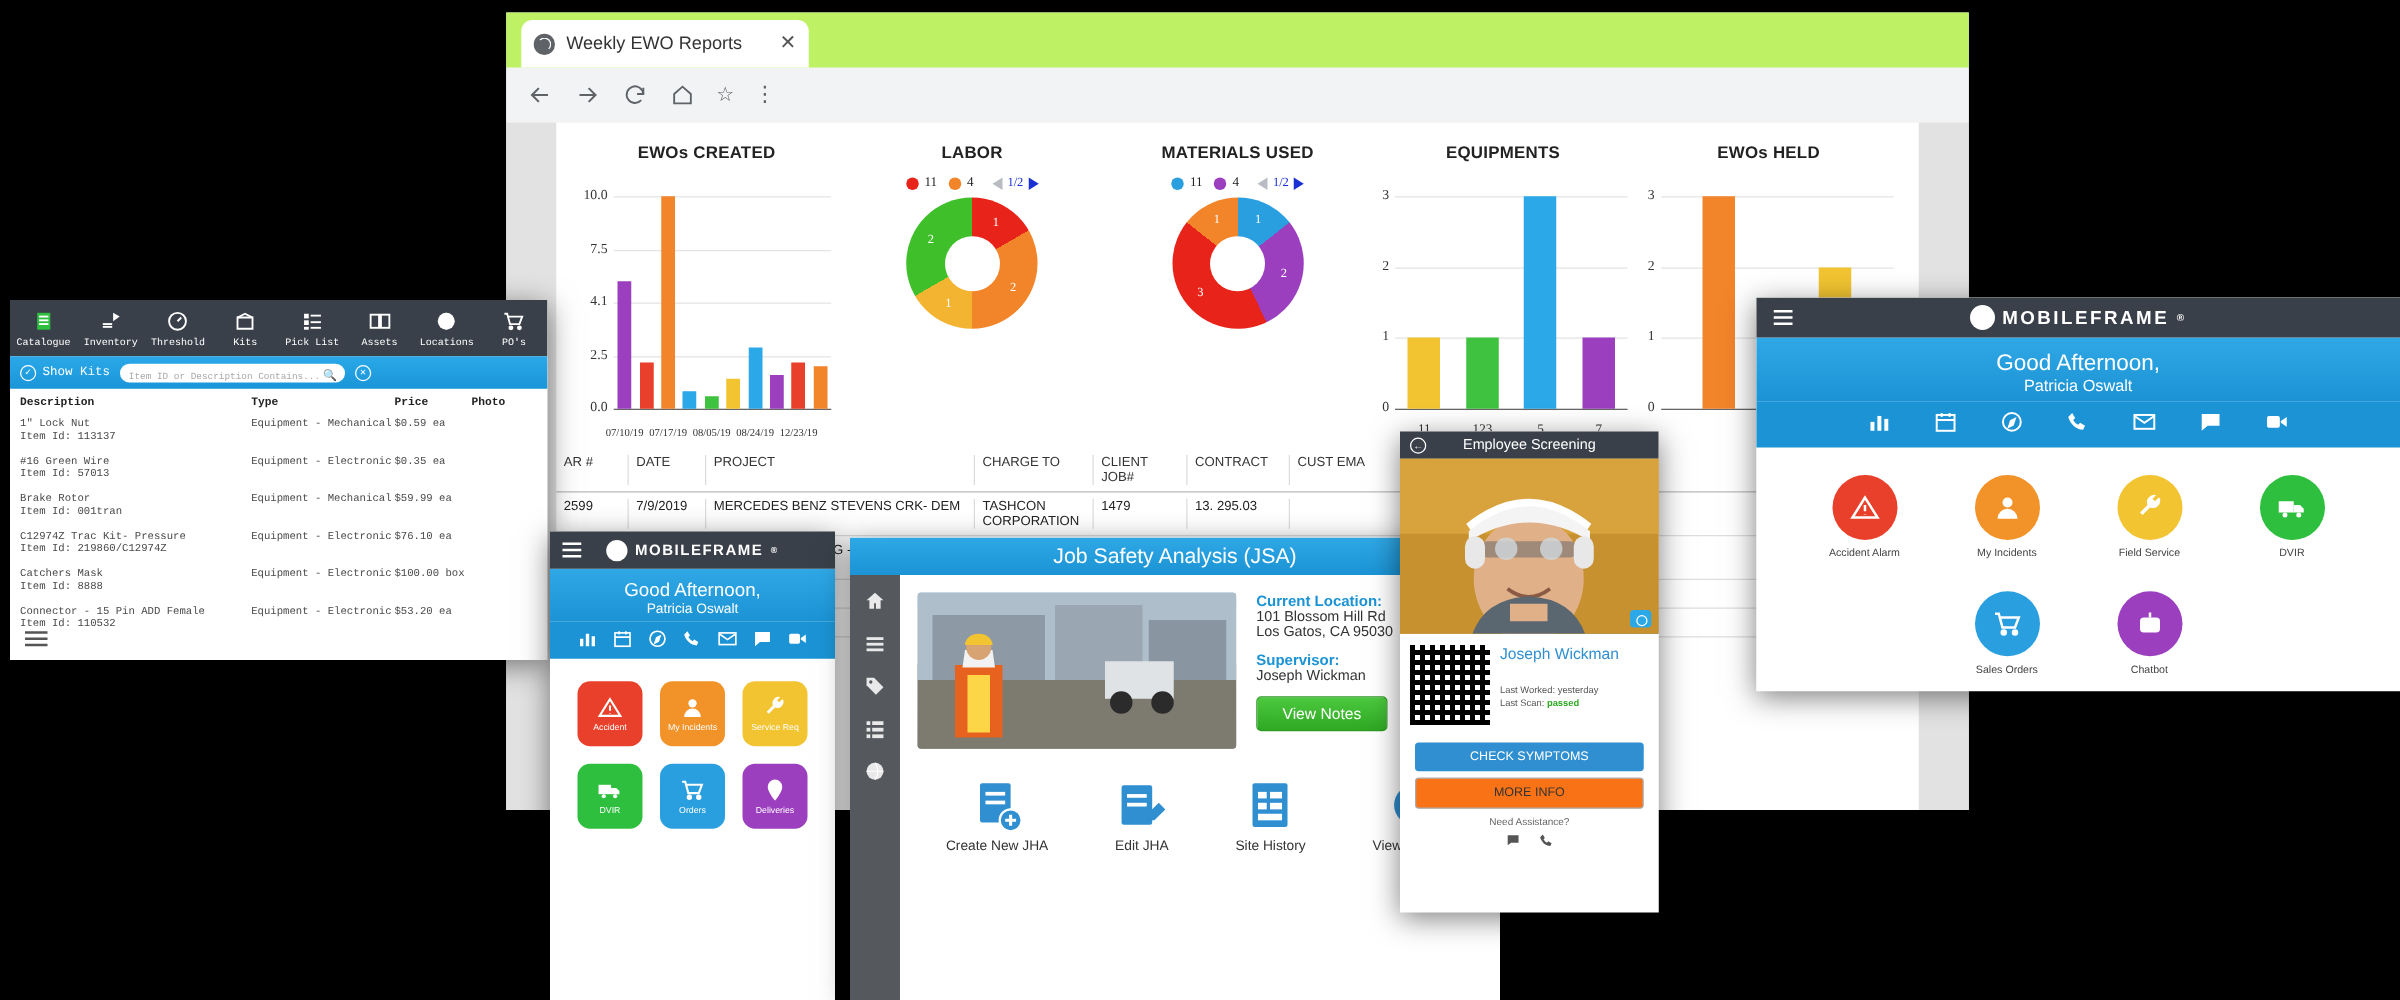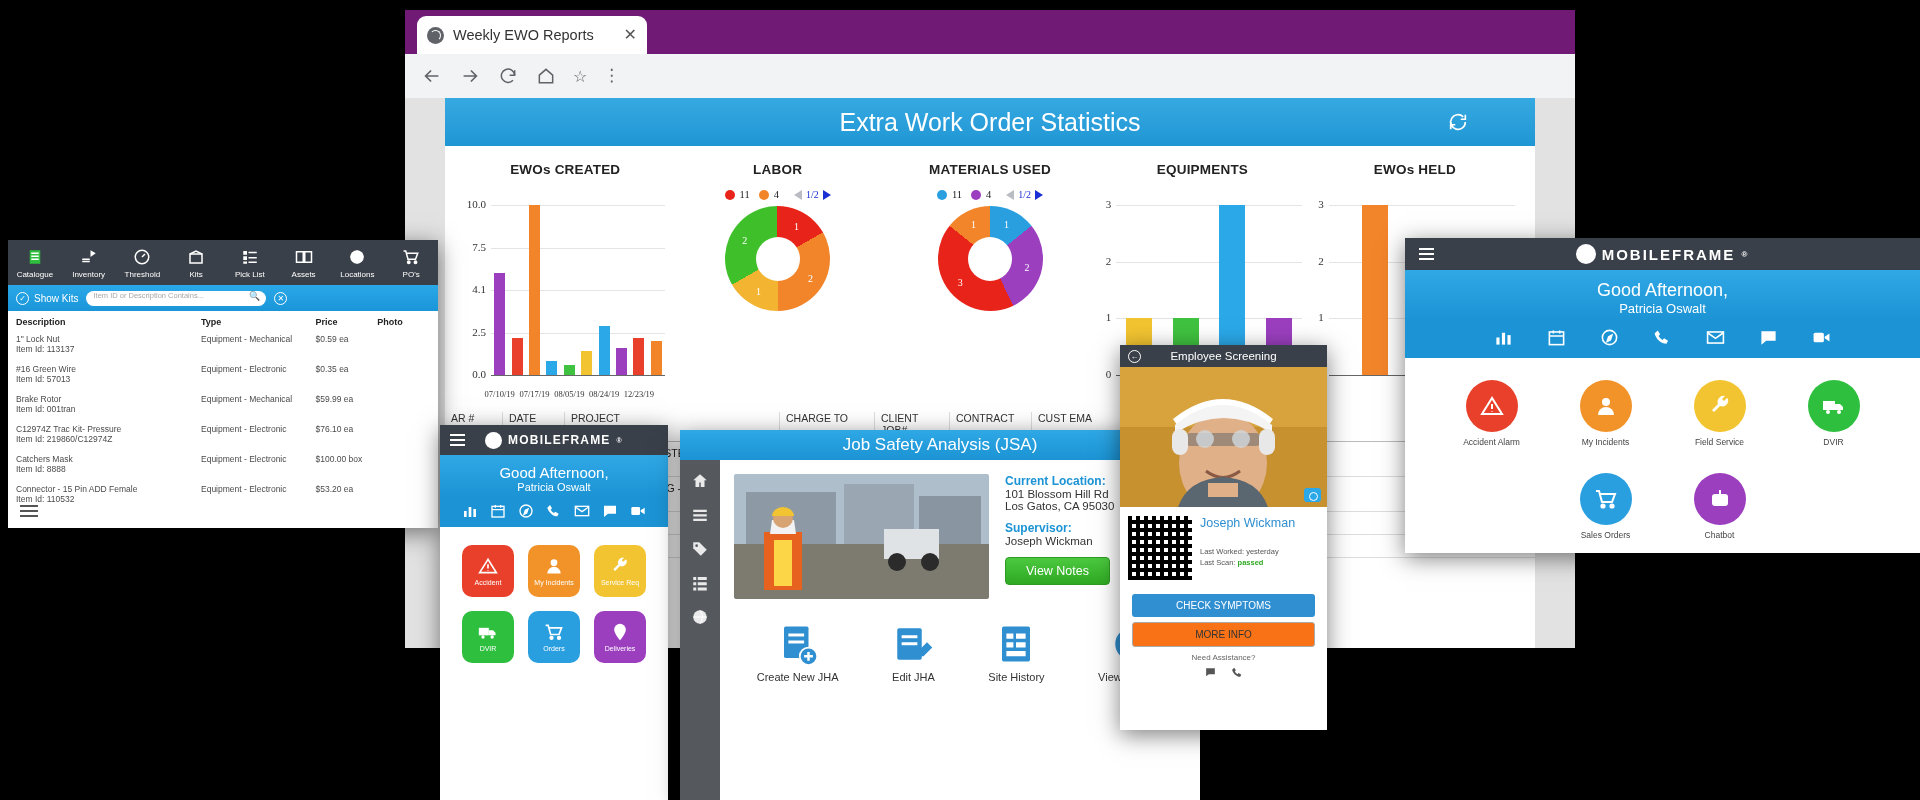--- a/index.html
+++ b/index.html
@@ -7,21 +7,21 @@
     width: 1920px; height: 800px;
     background: #000;
     font-family: "Liberation Sans", sans-serif;
     overflow: hidden;
   }
   #stage { position: relative; width: 1920px; height: 800px; background:#000; }
 
   
   .browser { position:absolute; left:405px; top:10px; width:1170px; height:638px;
              background:#fff; box-shadow:0 6px 26px rgba(0,0,0,.55); }
-  .br-tabstrip { height:44px; background:#701a75; position:relative; }
+  .br-tabstrip { height:44px; background:#bef264; position:relative; }
   .br-tab { position:absolute; left:12px; top:6px; width:230px; height:38px;
             background:#fff; border-radius:9px 9px 0 0; display:flex; align-items:center;
             padding:0 10px; gap:9px; }
   .br-tab-title { font-size:14.5px; color:#333; flex:1; white-space:nowrap; overflow:hidden; }
   .br-tab-close { font-size:16px; color:#555; cursor:pointer; line-height:1; }
   .globe { width:17px; height:17px; border-radius:50%; background:#5f6368; position:relative; flex:none;}
   .globe::after{content:"";position:absolute;inset:3px;border-radius:50%;border:1.6px solid #fff;
     border-left-color:transparent;border-bottom-color:transparent;}
   .br-urlbar { height:44px; background:#f1f3f4; display:flex; align-items:center; padding:0 16px; gap:16px; }
   .nav-ico { width:22px; height:22px; color:#5f6368; flex:none; display:flex; align-items:center; justify-content:center; }
@@ -73,31 +73,31 @@
   
   .dtable { margin-top:8px; font-size:10.5px; color:#222; }
   .dtr { display:flex; border-bottom:1px solid #ddd; padding:5px 0; }
   .dtr.head { font-weight:400; color:#333; border-bottom:1px solid #bbb; font-size:10.5px; }
   .dtd { padding:0 6px; border-right:1px solid #ddd; }
   .c1{width:58px;} .c2{width:62px;} .c3{width:215px;} .c4{width:95px;}
   .c5{width:75px;} .c6{width:82px;} .c7{width:95px;}
 
   
   .inv { position:absolute; left:8px; top:240px; width:430px; height:288px;
-         background:#fff; box-shadow:0 5px 22px rgba(0,0,0,.5); overflow:hidden; }
+         background:#fff; box-shadow:0 5px 22px rgba(0,0,0,.5); overflow:hidden;font-family:Liberation Mono, monospace; }
   .inv-nav { height:45px; background:#3a4049; display:flex; }
   .inv-nav-item { flex:1; display:flex; flex-direction:column; align-items:center; justify-content:center;
                   color:#fff; font-size:8px; gap:3px; }
   .inv-ico { width:20px; height:20px; display:flex; align-items:center; justify-content:center; }
   .inv-search { height:26px; background:linear-gradient(180deg,#2aa8e8,#1a96d8); display:flex; align-items:center;
                 padding:0 8px; gap:8px; }
   .showkits { color:#fff; font-size:10px; display:flex; align-items:center; gap:5px; }
   .circ { width:13px;height:13px;border:1.4px solid #fff;border-radius:50%;display:flex;align-items:center;
           justify-content:center;font-size:8px;color:#fff;}
-  .inv-input { flex:0 0 180px; height:15px; background:#fff; border-radius:8px; display:flex; align-items:flex-start;
+  .inv-input { flex:0 0 180px; height:15px; background:#fff; border-radius:8px; display:flex; align-items:flex-end;
                padding:0 7px; font-size:7.5px; color:#a8a8a8; position:relative;}
   .inv-input .mag{position:absolute;right:6px;color:#4aa8e0;font-size:9px;}
   .inv-body { padding:6px 0 0 0; }
   .inv-th { display:flex; font-size:9px; font-weight:bold; color:#222; padding:0 8px 2px 8px; }
   .inv-row { display:flex; font-size:8.5px; color:#4a4a4a; padding:5px 8px; }
   .ic1{width:210px;} .ic2{width:130px;} .ic3{width:70px;} .ic4{width:60px;}
   .hamb{position:absolute;left:12px;bottom:8px;width:18px;}
   .hamb i{display:block;height:2px;background:#555;margin:3px 0;}
 
   
@@ -212,31 +212,20 @@
           <svg width="20" height="20" viewBox="0 0 24 24" fill="none" stroke="currentColor" stroke-width="1.8">
             <path d="M4 11l8-7 8 7v9H4z"></path>
           </svg>
         </span>
       <span class="star">☆</span>
       <span class="kebab">⋮</span>
     </div>
 
     <div class="br-viewport">
       <div class="dash">
-        <div class="dash-hdr">
-          <span class="dash-hdr-title">Extra Work Order Statistics</span>
-          <span class="refresh">
-            <svg width="22" height="22" viewBox="0 0 24 24" fill="none" stroke="currentColor" stroke-width="1.8">
-                <path d="M20 12a8 8 0 1 1-2.3-5.6"></path>
-                <path d="M20 4v5h-5"></path>
-                <path d="M4 12a8 8 0 0 0 2.3 5.6"></path>
-                <path d="M4 20v-5h5"></path>
-              </svg>
-          </span>
-        </div>
 
         <div class="chart-row">
 
           <div class="panel">
             <div class="panel-title">EWOs CREATED</div>
             <div class="bars-wrap" id="chart0">
                 <div class="gridline" style="left:32px;top:176px;width:174px"></div>
                 <div class="ax-label" style="top:169px;width:27px;text-align:right">0.0</div>
                 <div class="gridline" style="left:32px;top:133.5px;width:174px"></div>
                 <div class="ax-label" style="top:126.5px;width:27px;text-align:right">2.5</div>

